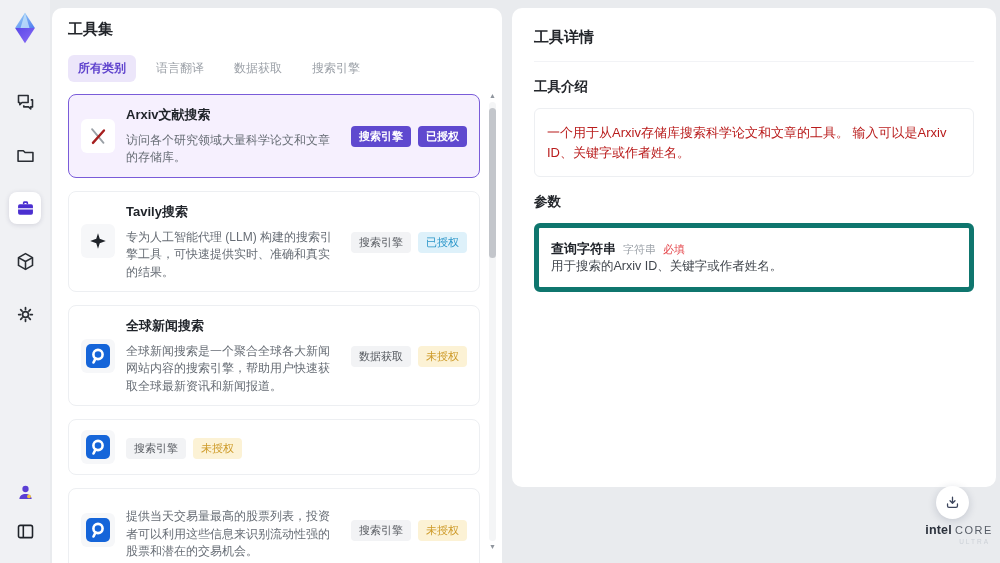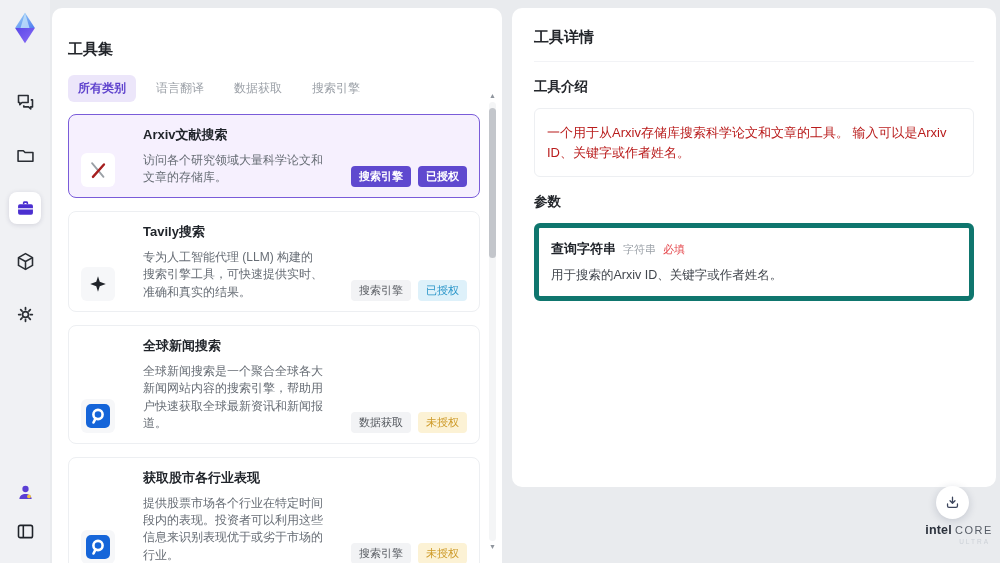--- a/index.html
+++ b/index.html
@@ -21,28 +21,28 @@
   .rail-nav{ display:flex; flex-direction:column; align-items:center; gap:21px; margin-top:40px; }
   .rail-item{ width:32px; height:32px; display:flex; align-items:center; justify-content:center;
     border-radius:8px; color:#2a2e34; cursor:pointer; }
   .rail-item svg{ width:21px; height:21px; }
   .rail-item.active{ background:#ffffff; box-shadow:0 1px 5px rgba(40,40,80,.15); color:#4b2fd0; }
   .rail-bottom{ margin-top:auto; display:flex; flex-direction:column; align-items:center; gap:7px; }
   
   .panel{ position:absolute; background:#fff; border-radius:10px; }
   .panel-left{ left:52px; top:8px; width:450px; height:555px; border-radius:10px 10px 0 0; overflow:hidden; }
   .panel-right{ left:512px; top:8px; width:484px; height:479px; padding:20px 22px; }
-  .pl-header{ font-size:15px; font-weight:bold; padding:32px 16px 0 16px; }
+  .pl-header{ font-size:15px; font-weight:bold; padding:12px 16px 0 16px; }
   .tabs{ display:flex; align-items:center; gap:10px; padding:16px 16px 0 16px; }
   .tab{ font-size:12px; color:#9ca1a8; padding:5px 10px; border-radius:6px; cursor:pointer; white-space:nowrap; }
   .tab.active{ background:#ece6fa; color:#5f43cd; font-weight:bold; }
   
   .list{ position:relative; padding:12px 22px 0 16px; }
   .card{
-    position:relative; display:flex; gap:28px; align-items:flex-end;
+    position:relative; display:flex; gap:11px; align-items:center;
     border:1px solid #edeff2; border-radius:8px; background:#fff;
     padding:10px 12px; margin-bottom:13px; cursor:pointer;
   }
   .card.selected{ background:#f6f0fe; border:1.5px solid #7a5cd9; }
   .card-icon{ width:34px; height:34px; border-radius:6px; background:#f6f7f9;
     display:flex; align-items:center; justify-content:center; flex:none; }
   .card.selected .card-icon{ background:#ffffff; }
   .card-icon svg{ width:22px; height:22px; }
   .card-icon .appblue{ width:26px; height:26px; }
   .card-body{ flex:1; min-width:0; padding-top:1px; }
@@ -62,21 +62,21 @@
   .scroll-thumb{ position:absolute; top:6px; left:0; width:7px; height:150px; background:#c3c6cb; border-radius:4px; }
   
   .pr-title{ font-size:15px; font-weight:bold; padding-bottom:14px; border-bottom:1px solid #f2f3f6; }
   .section-h{ font-size:13.5px; font-weight:bold; margin:16px 0 12px 0; }
   .info-box{ border:1px solid #edeff2; border-radius:6px; padding:14px 12px; font-size:13px; color:#b91c1c; line-height:1.5; }
   .param-box{ border:5px solid #0f766e; border-radius:6px; padding:12px; }
   .param-head{ display:flex; align-items:baseline; gap:7px; }
   .param-name{ font-size:13px; font-weight:bold; color:#1f2329; }
   .param-type{ font-size:11px; color:#9aa0a7;text-align:center; }
   .param-req{ font-size:11px; color:#e5484d; }
-  .param-desc{ font-size:12.5px; color:#41464d; margin-top:9px; }
+  .param-desc{ font-size:12.5px; color:#41464d; }
   
   .fab{
     position:absolute; left:936px; top:486px; width:33px; height:33px; border-radius:50%;
     background:#fff; box-shadow:0 2px 8px rgba(30,40,70,.18);
     display:flex; align-items:center; justify-content:center; cursor:pointer;
   }
   .fab svg{ width:17px; height:17px; }
   .brand{ position:absolute; left:924px; top:523px; width:70px; text-align:center; }
   .brand-row{ display:flex; align-items:baseline; justify-content:center; gap:3px; }
   .brand-intel{ font-size:12.5px; font-weight:bold; color:#2b313c; letter-spacing:.2px; }
@@ -217,24 +217,20 @@
     </div>
 
     <div class="card">
       <div class="card-icon">
         <svg class="appblue" viewBox="0 0 26 26">
           <rect x="1" y="1" width="24" height="24" rx="5" fill="#1565d9"></rect>
           <circle cx="13" cy="11.5" r="4.6" fill="none" stroke="#fff" stroke-width="2.6"></circle>
           <path d="M10.5 15.5l-2 4" stroke="#fff" stroke-width="2.6" stroke-linecap="round"></path>
         </svg>
       </div>
-      <div class="card-body">
-        <div class="card-title">获取股市各行业表现</div>
-        <div class="card-desc">提供股票市场各个行业在特定时间段内的表现。投资者可以利用这些信息来识别表现优于或劣于市场的行业。</div>
-      </div>
       <div class="card-tags">
         <span class="tag cat">搜索引擎</span>
         <span class="tag unauth">未授权</span>
       </div>
     </div>
 
     <div class="card">
       <div class="card-icon">
         <svg class="appblue" viewBox="0 0 26 26">
           <rect x="1" y="1" width="24" height="24" rx="5" fill="#1565d9"></rect>

